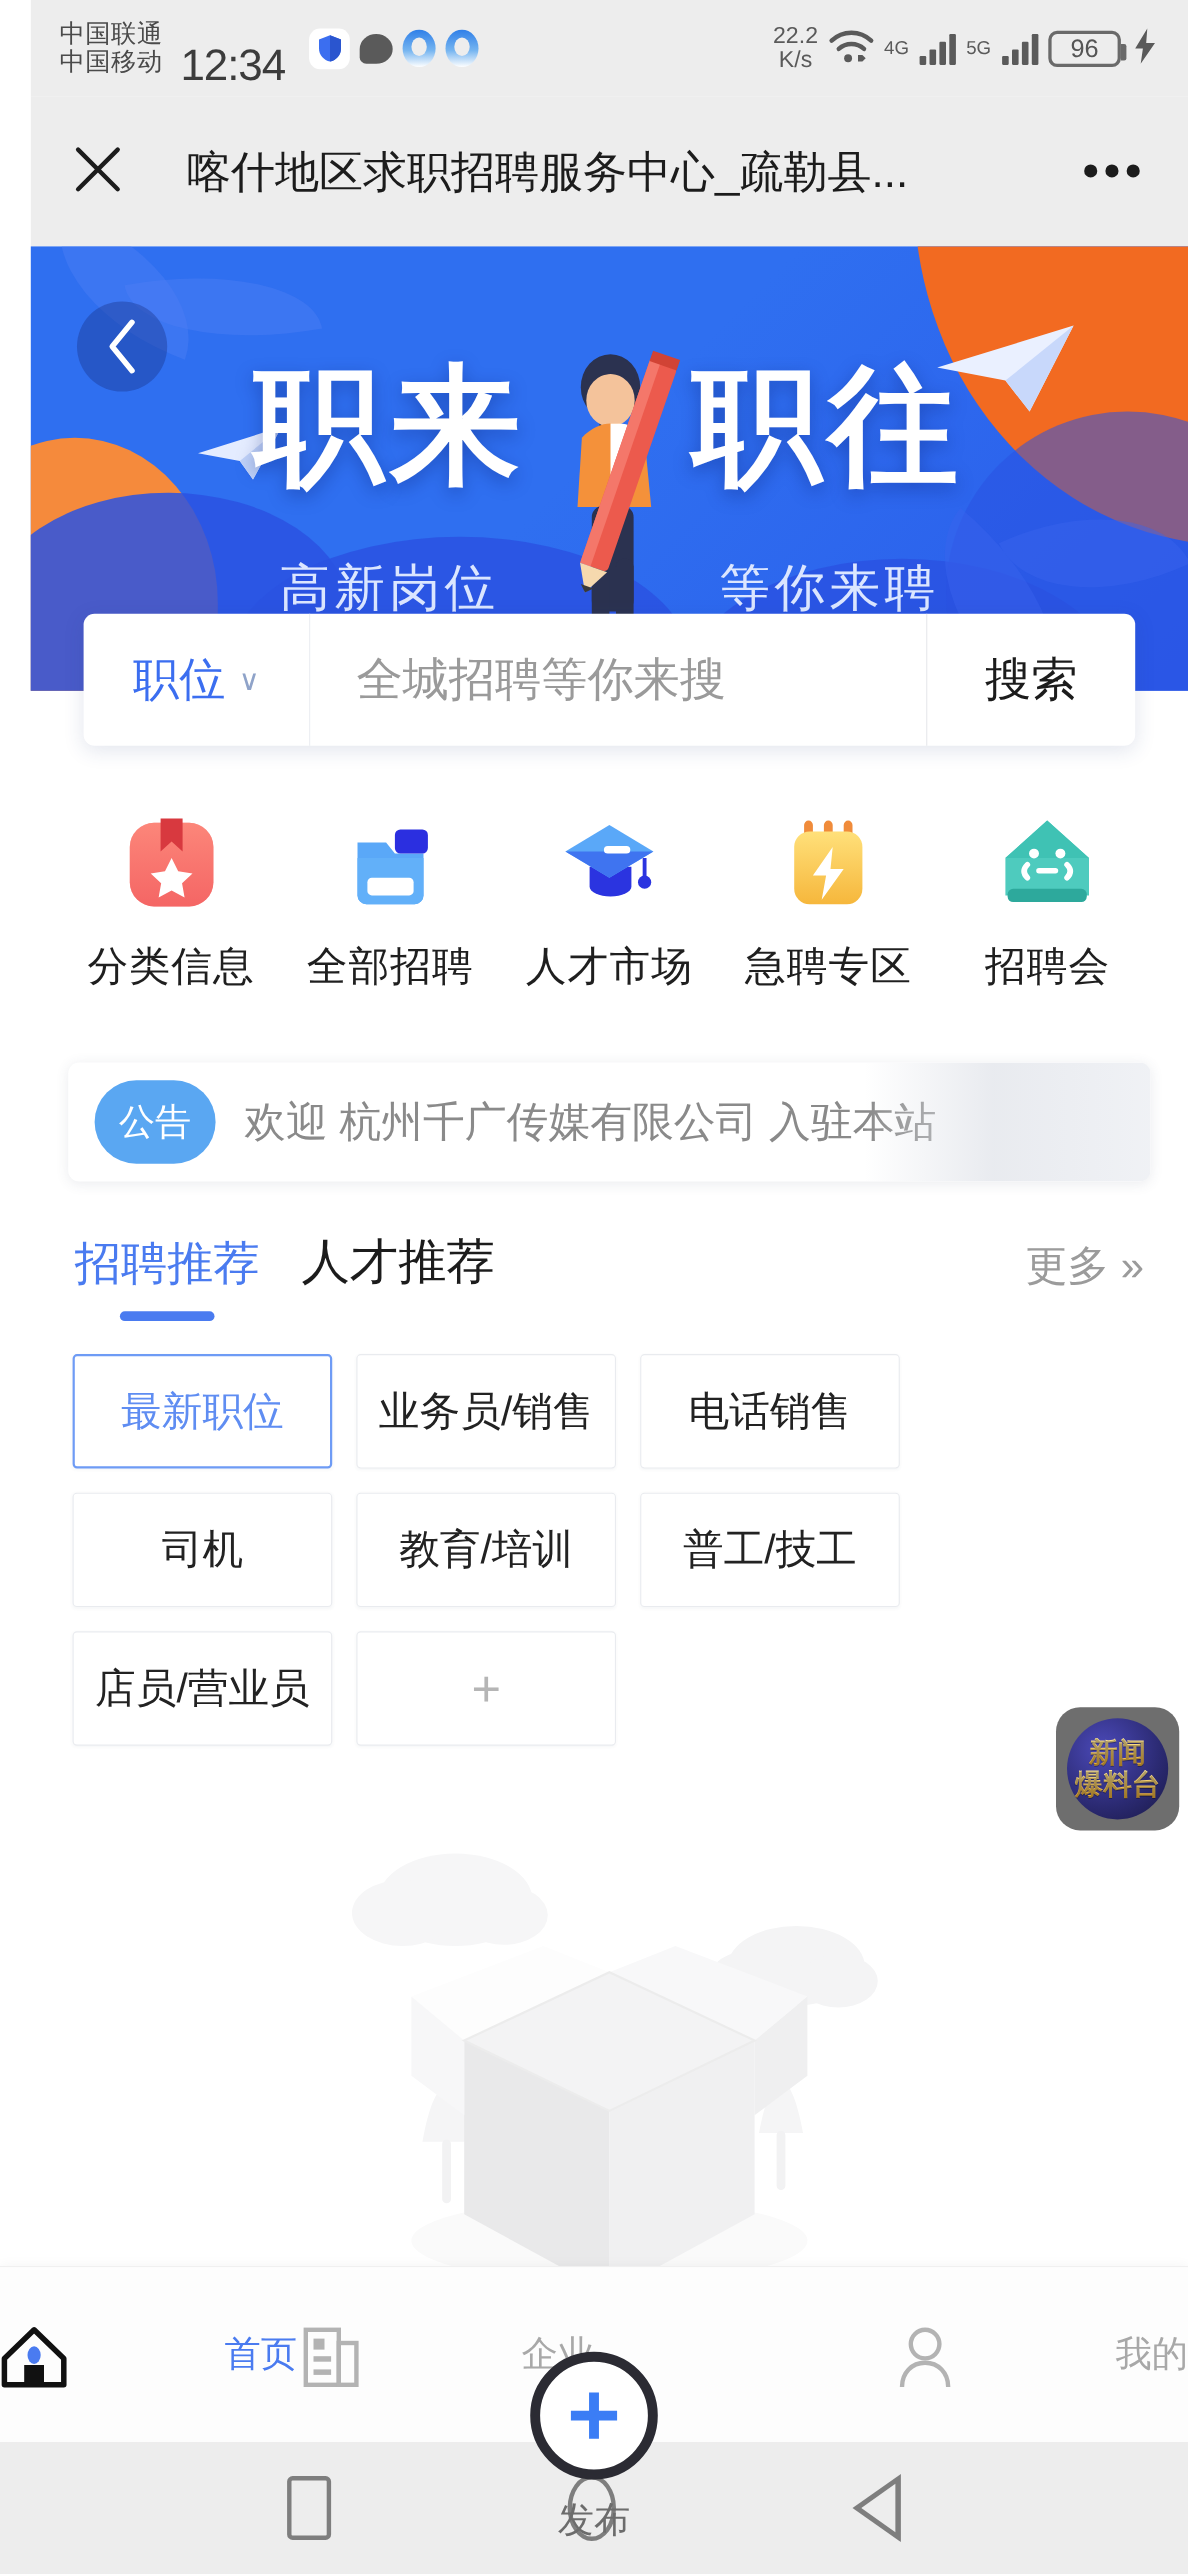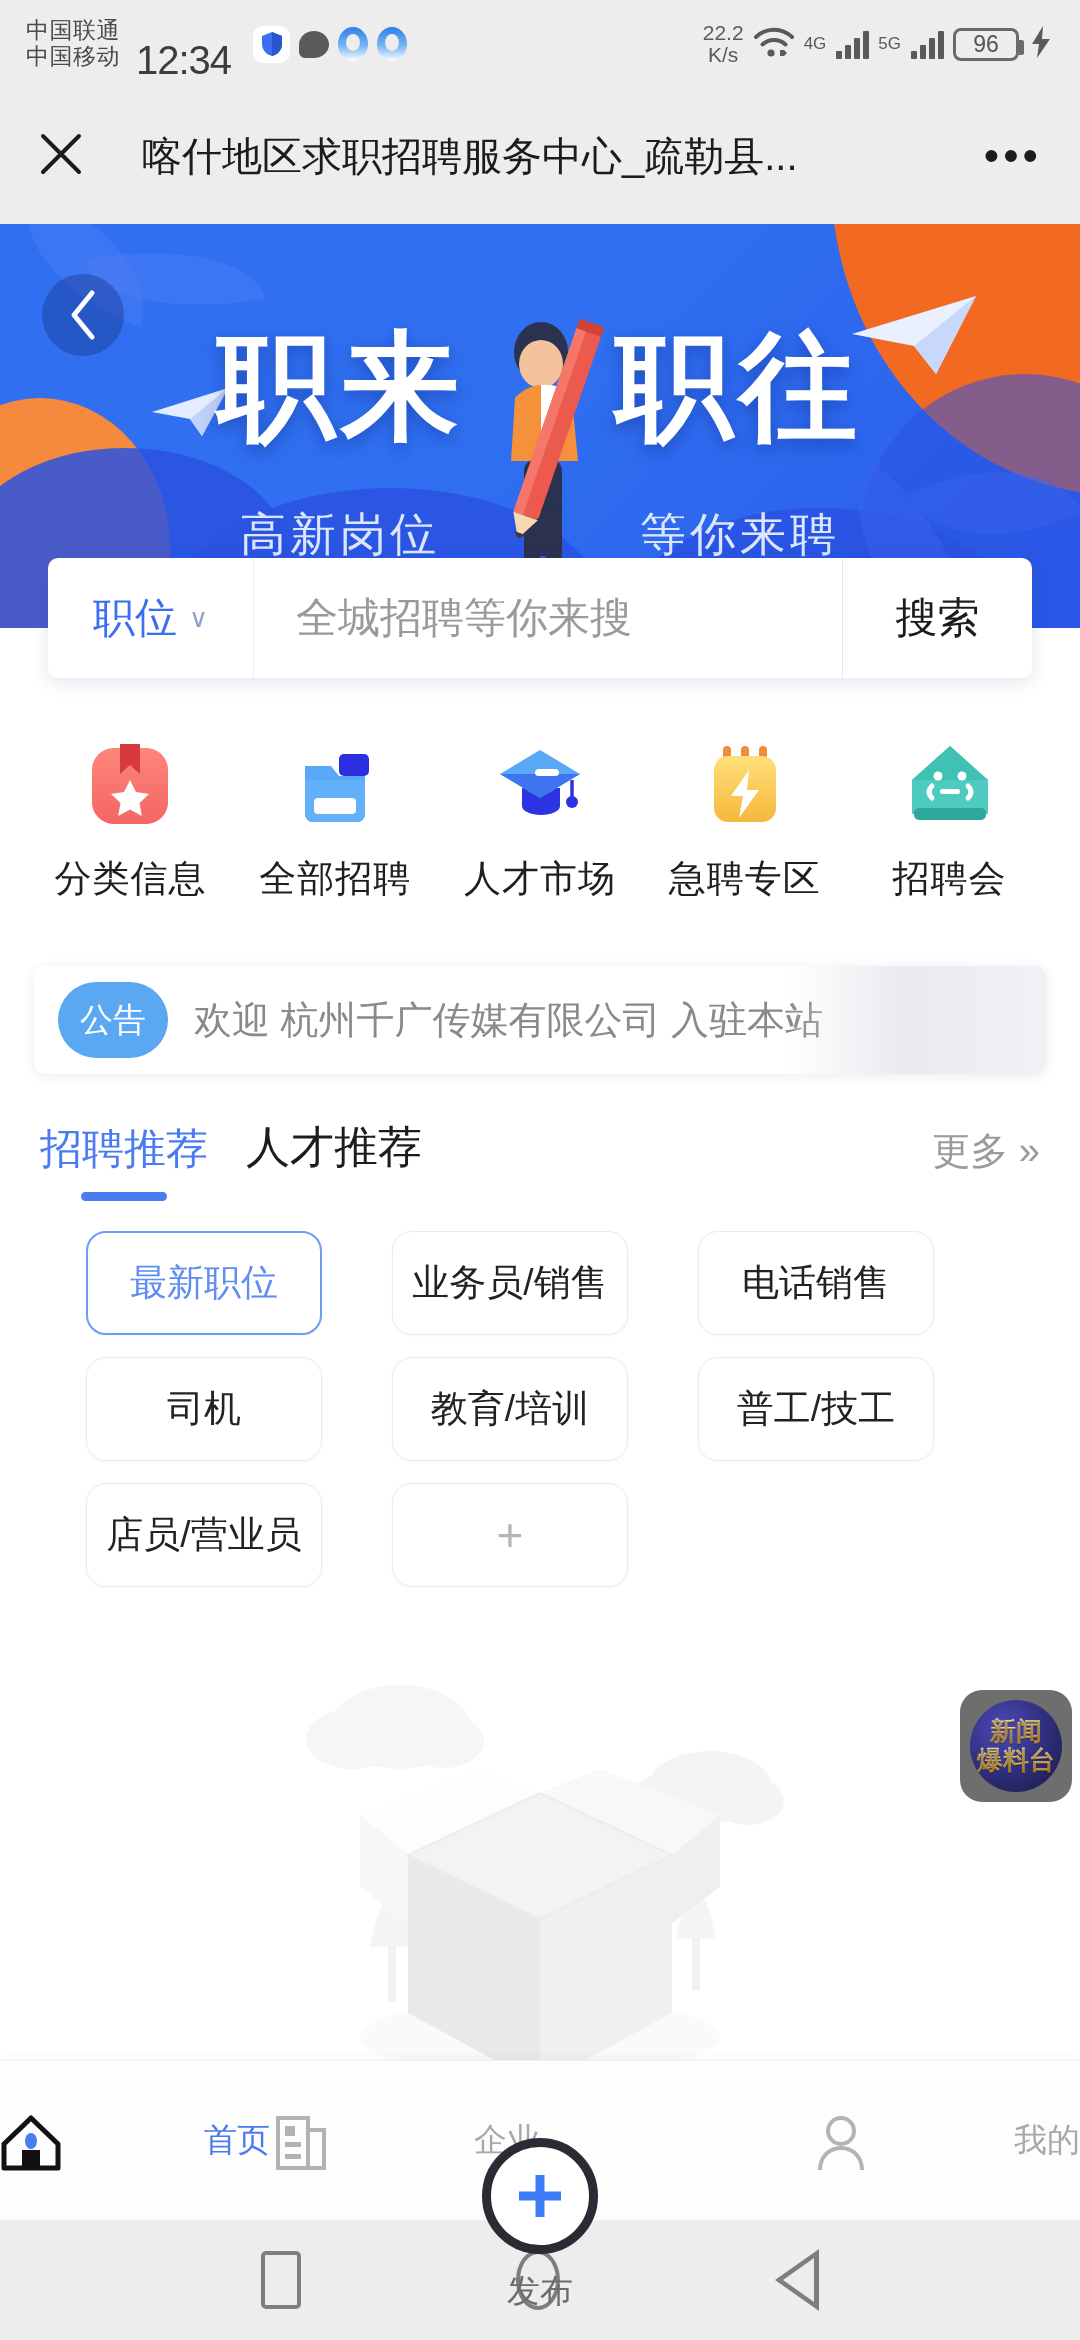--- a/index.html
+++ b/index.html
@@ -1,21 +1,21 @@
 <!DOCTYPE html>
 <html><head>
 <meta charset="utf-8">
 <style>
   * { margin:0; padding:0; box-sizing:border-box; }
   html,body { width:1080px; height:2340px; }
   body {
     font-family:"Liberation Sans","DejaVu Sans",sans-serif;
     background:#ffffff; overflow:hidden; position:relative;
   }
-  .screen { width:1080px; height:2340px; position:relative; background:#ffffff; }
+  .screen { width:1080px; height:2340px; position:relative; background:#ffffff;padding-left:28px; }
 
   
   .statusbar{
     height:88px; background:#ededed; position:relative;
     display:flex; align-items:center; padding:0 26px;
   }
   .sb-left{ display:flex; align-items:center; gap:12px; }
   .carrier{ font-size:23px; line-height:1.12; color:#4a4a4a; letter-spacing:.5px; }
   .sb-time{ font-size:40px; color:#3c3c3c; letter-spacing:-1px; margin-left:4px;margin-top:32px; }
   .sb-icons{ display:flex; align-items:center; gap:9px; margin-left:10px; }
@@ -155,34 +155,34 @@
   .tab.active .t-label{ color:#4a7bf0; font-size:42px; }
   .tab.active::after{
     content:""; position:absolute; left:50%; transform:translateX(-50%);
     bottom:-6px; width:86px; height:9px; background:#4a7bf0; border-radius:5px;
   }
   .more{ margin-left:auto; font-size:38px; color:#9b9b9b; padding-bottom:18px; }
 
   
   .chips{ display:flex; flex-wrap:wrap; gap:22px; padding:36px 38px 0; }
   .chip{
-    width:236px; height:104px; border:1px solid #e9ebef; border-radius:20px;
+    width:236px; height:104px; border:1px solid #e9ebef; border-radius:4px;
     background:#fff; display:flex; align-items:center; justify-content:center;
-    font-size:37px; color:#222; box-shadow:0 1px 3px rgba(60,70,100,.05);margin-left:48px;
+    font-size:37px; color:#222; box-shadow:0 1px 3px rgba(60,70,100,.05);
   }
   .chip.active{ border:2px solid #6e9bf5; color:#5f8df2; }
   .chip.plus{ color:#b5b5b5; font-size:46px; }
 
   
   .empty{ position:relative; height:560px; margin-top:40px; }
   .empty .art{ position:absolute; left:50%; top:0; transform:translateX(-50%); }
 
   
   .fab-news{
-    position:absolute; right:8px; top:1690px; width:112px; height:112px;
+    position:absolute; right:8px; top:1552px; width:112px; height:112px;
     border-radius:22px; background:#6e6e6e;
     display:flex; align-items:center; justify-content:center; z-index:40;
   }
   .fab-globe{
     width:92px; height:92px; border-radius:50%;
     background:radial-gradient(circle at 35% 30%,#4b49b8 0%,#2b2a72 60%,#191845 100%);
     display:flex; flex-direction:column; align-items:center; justify-content:center;
     gap:2px; overflow:hidden; position:relative;
   }
   .fab-globe span{

